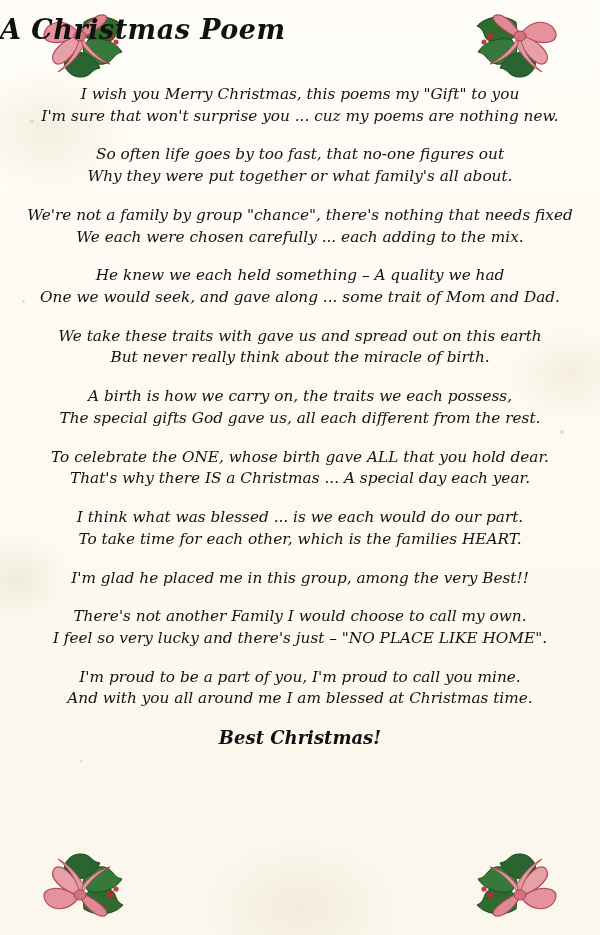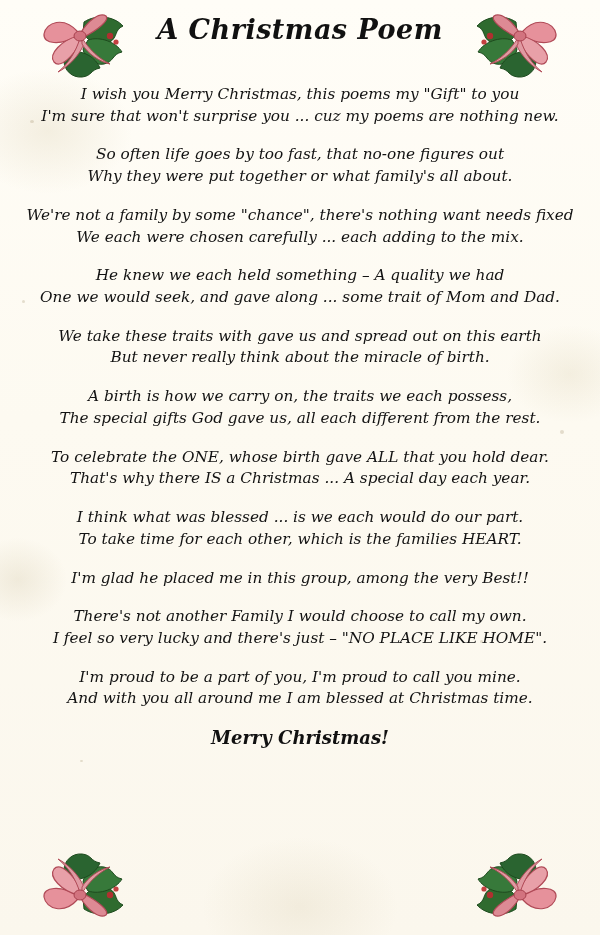--- a/index.html
+++ b/index.html
@@ -29,21 +29,21 @@
   .speckle {
     position: absolute;
     border-radius: 50%;
     background: rgba(150,130,90,0.25);
   }
   .title {
     position: absolute;
     top: 14px;
     left: 0;
     width: 600px;
-    text-align: center;
+    text-align: left;
     font-family: "DejaVu Serif", serif;
     font-style: italic;
     font-weight: bold;
     font-size: 27px;
     color: #111;
     letter-spacing: 0.5px;
   }
   .poem {
     position: absolute;
     top: 84px;
@@ -177,21 +177,21 @@
       <div class="line">I wish you Merry Christmas, this poems my "Gift" to you</div>
       <div class="line">I'm sure that won't surprise you ... cuz my poems are nothing new.</div>
     </div>
 
     <div class="stanza">
       <div class="line">So often life goes by too fast, that no-one figures out</div>
       <div class="line">Why they were put together or what family's all about.</div>
     </div>
 
     <div class="stanza">
-      <div class="line">We're not a family by some "chance", there's nothing want needs fixed</div>
+      <div class="line">We're not a family by group "chance", there's nothing that needs fixed</div>
       <div class="line">We each were chosen carefully ... each adding to the mix.</div>
     </div>
 
     <div class="stanza">
       <div class="line">He knew we each held something – A quality we had</div>
       <div class="line">One we would seek, and gave along ... some trait of Mom and Dad.</div>
     </div>
 
     <div class="stanza">
       <div class="line">We take these traits with gave us and spread out on this earth</div>
@@ -220,16 +220,16 @@
     <div class="stanza">
       <div class="line">There's not another Family I would choose to call my own.</div>
       <div class="line">I feel so very lucky and there's just – "NO PLACE LIKE HOME".</div>
     </div>
 
     <div class="stanza">
       <div class="line">I'm proud to be a part of you, I'm proud to call you mine.</div>
       <div class="line">And with you all around me I am blessed at Christmas time.</div>
     </div>
 
-    <div class="closing">Merry Christmas!</div>
+    <div class="closing">Best Christmas!</div>
   </div>
 
 </div>
 
 </body></html>

